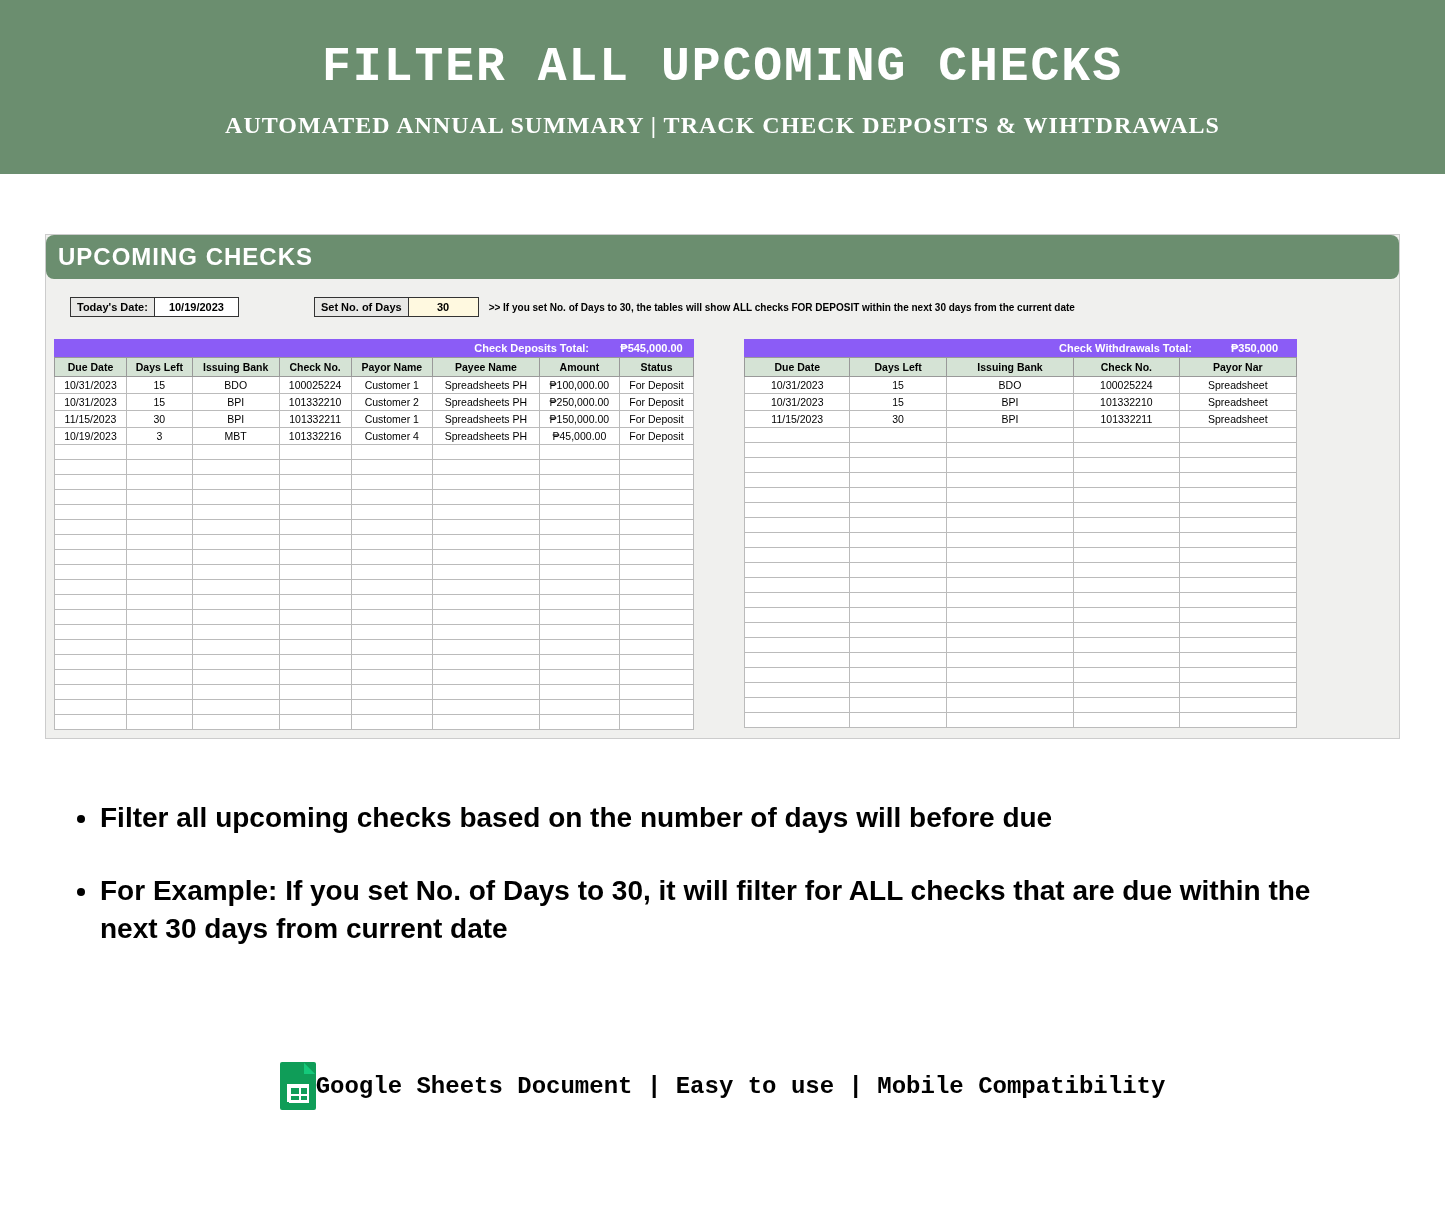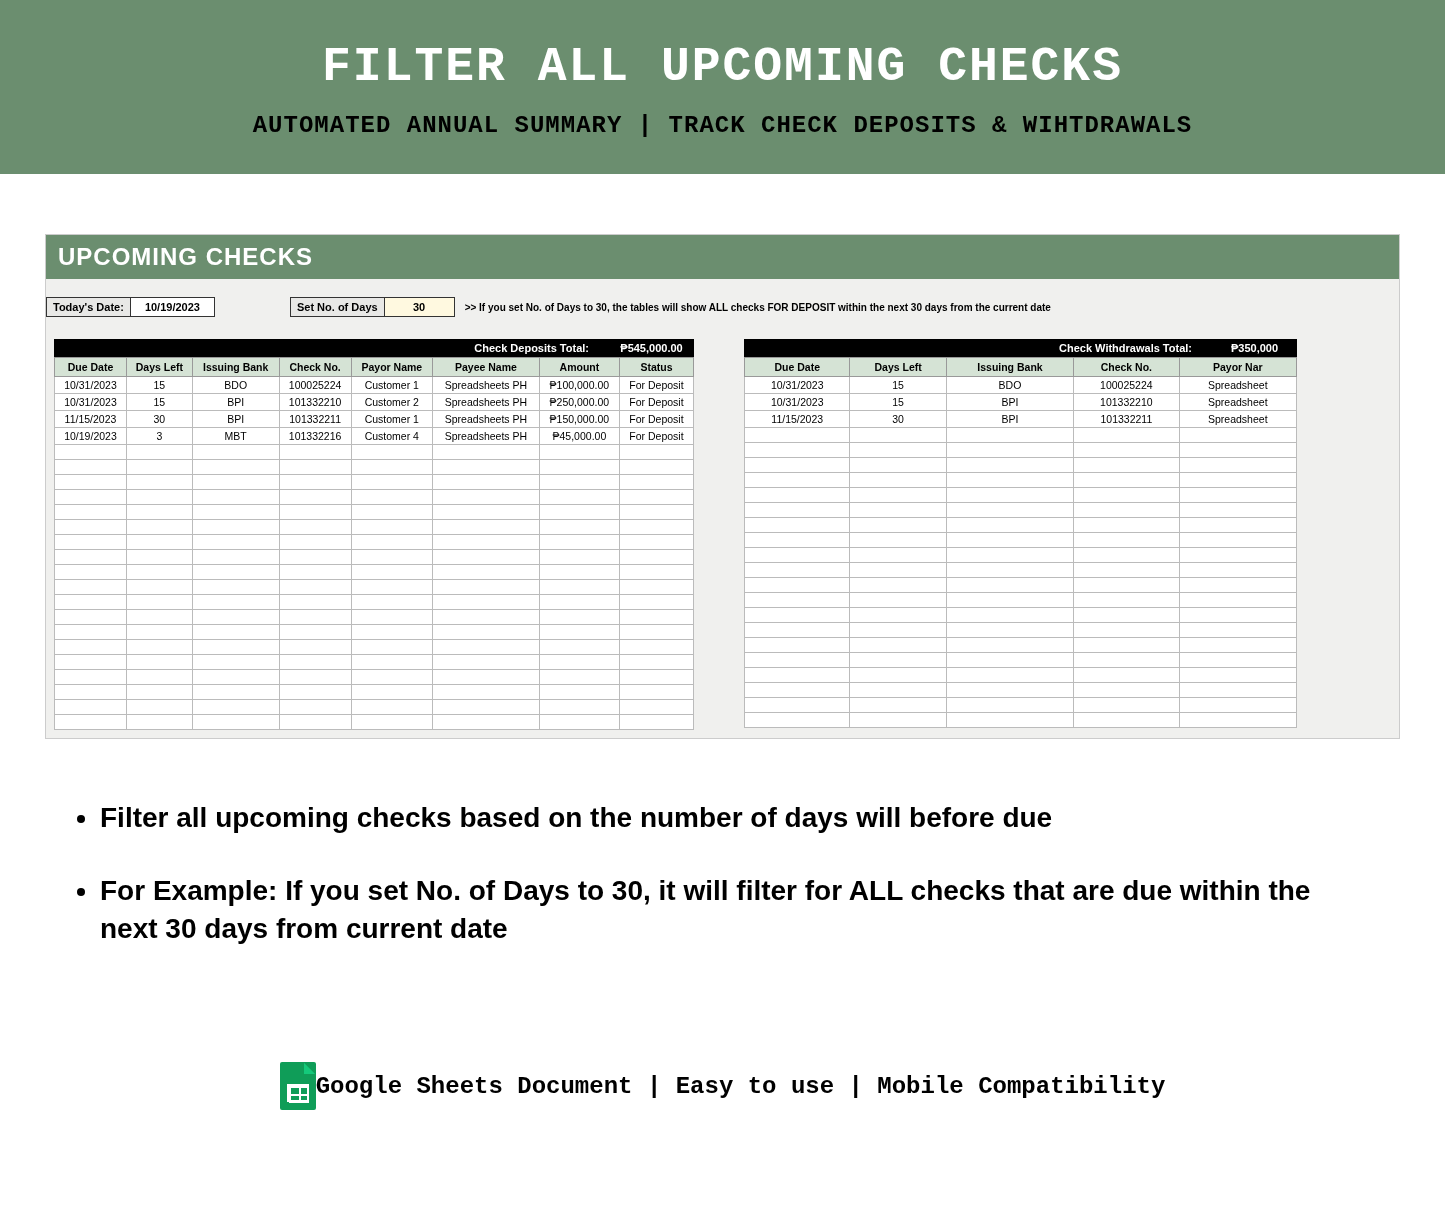--- a/index.html
+++ b/index.html
@@ -12,46 +12,47 @@
   }
   .title {
     font-family: 'Courier New', Courier, monospace;
     color: #ffffff;
     font-size: 48px;
     font-weight: bold;
     letter-spacing: 2px;
     margin-bottom: 18px;
   }
   .subtitle {
-    font-family: Liberation Mono, monospace;
-    color: #000000;
+    font-family: Liberation Serif, serif;
+    color: #ffffff;
     font-size: 24px;
     font-weight: bold;
     letter-spacing: 1px;
   }
   
   .sheet-wrap {
     padding: 60px 45px 30px;
   }
   .sheet {
     background: #f0f0ee;
     border: 1px solid #ccc;
   }
   .sheet-title-bar {
     background: #6b8e6f;
     color: #fff;
     font-weight: bold;
     font-size: 24px;
     padding: 8px 12px;
     letter-spacing: 1px;
+    border-radius: 8px;
   }
   .controls-row {
     display: flex;
     align-items: center;
-    padding: 18px 0 22px;
+    padding: 18px 24px 22px;
     gap: 0;
     font-size: 11px;
     font-weight: bold;
   }
   .ctrl-label {
     background: #e8e8e6;
     border: 1px solid #333;
     padding: 3px 6px;
     font-weight: bold;
   }
@@ -75,21 +76,21 @@
     display: flex;
     gap: 50px;
     padding: 0 8px 8px;
     overflow: hidden;
   }
   .tbl-wrap { flex-shrink: 0; }
   .tbl-wrap.left { width: 640px; }
   .tbl-wrap.right { width: 553px; }
   
   .total-bar {
-    background: #000000;
+    background: #8b5cf6;
     color: #fff;
     font-size: 11px;
     font-weight: bold;
     display: flex;
     justify-content: flex-end;
     padding: 3px 0;
   }
   .total-bar span:first-child { margin-right: 20px; }
   .total-bar span:last-child { min-width: 85px; text-align: center; }
   

